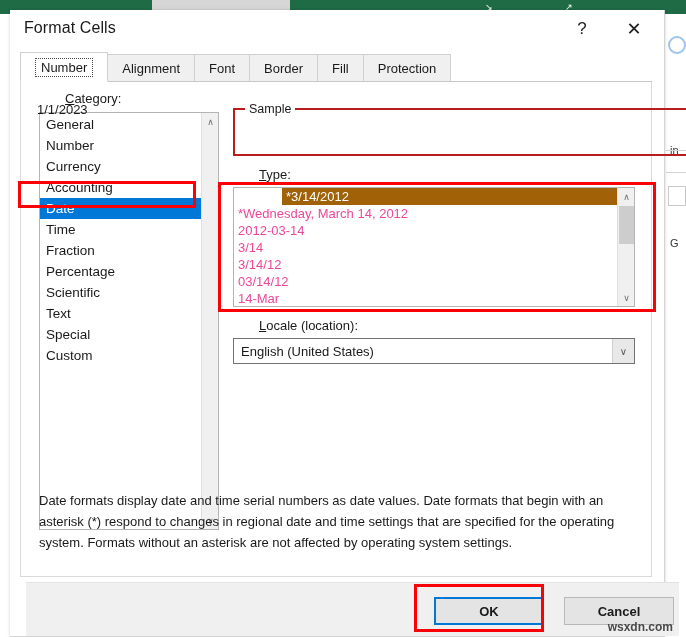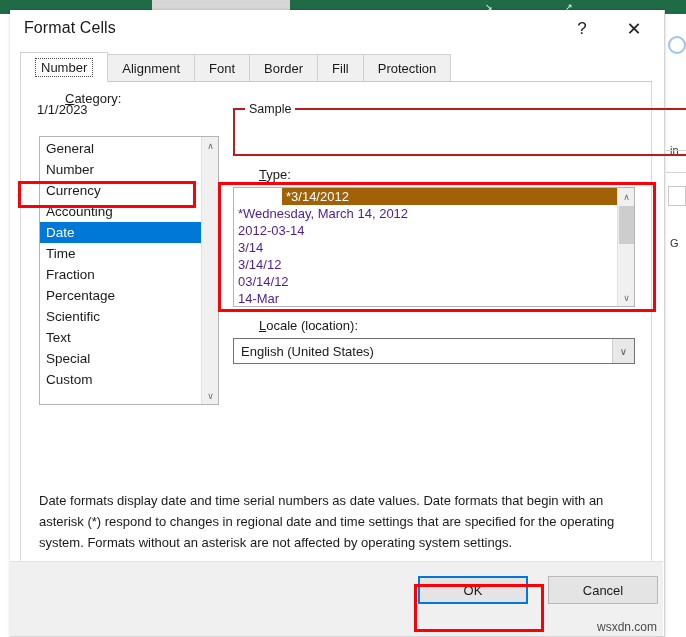--- a/index.html
+++ b/index.html
@@ -138,25 +138,24 @@
 
   .field-label {
     position: absolute;
     font-size: 13px; color: #1a1a1a; margin-left: 26px;
   }
   .acc { text-decoration: underline; }
 
   
   #category-listbox {
     position: absolute; left: 18px; top: 30px;
-    width: 180px; height: 269px;
+    width: 180px; height: 418px;
     border: 1px solid #b4b4b4;
     background: #ffffff;
     overflow: hidden;
-    margin-top: 24px;
   }
   .cat-items {
     position: absolute; left: 0; top: 0;
     width: 163px; height: 100%;
     padding-top: 1px;
   }
   .cat-item {
     height: 21px; line-height: 21px;
     padding-left: 6px;
     font-size: 13.5px; color: #1a1a1a;
@@ -211,21 +210,21 @@
     background: #ffffff;
     overflow: hidden;
   }
   .type-items {
     position: absolute; left: 0; top: 0;
     width: 385px; height: 100%;
   }
   .type-item {
     height: 17px; line-height: 17px;
     padding-left: 4px;
-    font-size: 13px; color: #4c1d95;
+    font-size: 13px; color: #ec4899;
     white-space: nowrap;
     cursor: default;
   }
   .type-item.selected {
     background: #a16207; color: #ffffff; margin-left: 48px;
   }
 
   
   #locale-combo {
     position: absolute; left: 212px; top: 256px;
@@ -251,24 +250,25 @@
   
   #description-text {
     position: absolute; left: 18px; top: 408px;
     width: 598px;
     font-size: 13px; color: #1a1a1a;
     line-height: 21px;
   }
 
   
   .footer {
-    position: absolute; left: 0; bottom: 0;
-    width: 653px; height: 75px;
+    position: absolute; left: 16px; bottom: 0;
+    width: 653px; height: 54px;
     background: #f0f0f0;
     border-top: 1px solid #e2e2e2;
+    font-weight: bold;
   }
   .dlg-btn {
     position: absolute; top: 14px;
     width: 110px; height: 28px;
     display: flex; align-items: center; justify-content: center;
     background: #e4e4e4;
     border: 1px solid #b8b8b8;
     font-size: 13px; color: #1a1a1a;
     cursor: default;
   }

